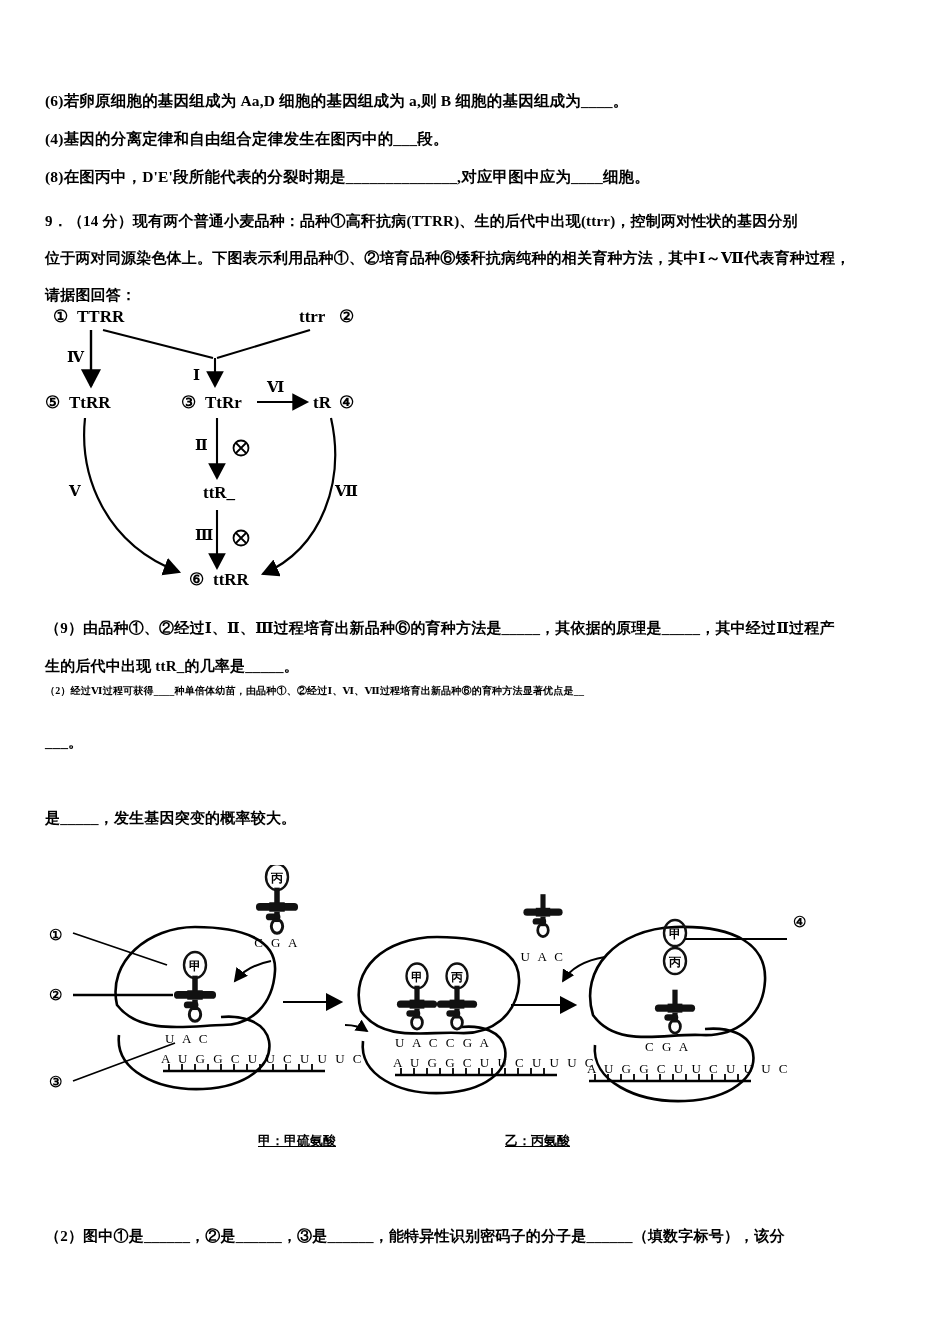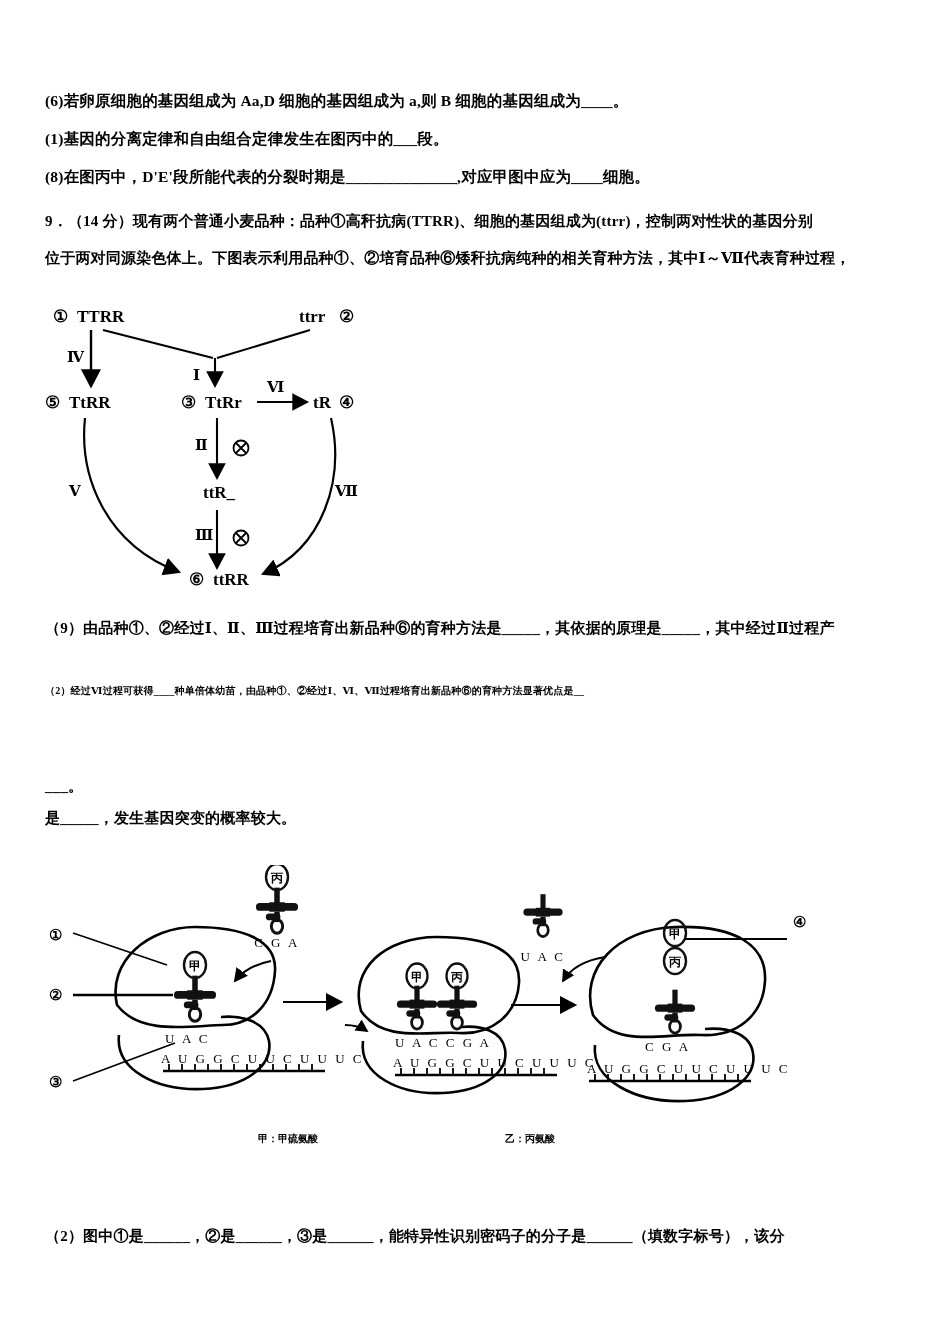--- a/index.html
+++ b/index.html
@@ -18,37 +18,38 @@
 
   
   .breed{position:absolute;left:45px;top:300px;width:380px;height:300px;}
   .breed svg{display:block;}
   .bt{font-family:"Liberation Serif","DejaVu Serif",serif;font-weight:700;}
 
   
   .trans{position:absolute;left:45px;top:865px;width:860px;height:260px;}
   .trans svg{display:block;}
 
-  .cap{position:absolute;font-size:10px;font-weight:700;white-space:nowrap;}
+  .cap{position:absolute;font-size:13px;font-weight:700;white-space:nowrap;text-decoration:underline;}
 
   .nt{font-family:"Liberation Serif","DejaVu Serif",serif;font-size:13px;letter-spacing:2.5px;}
 </style>
 </head>
 <body>
 
 <div class="page">
 
   <div class="ln" style="top:90px">(6)若卵原细胞的基因组成为 Aa,D 细胞的基因组成为 a,则 B 细胞的基因组成为____。</div>
-  <div class="ln" style="top:128px">(1)基因的分离定律和自由组合定律发生在图丙中的___段。</div>
+  <div class="ln" style="top:128px">(4)基因的分离定律和自由组合定律发生在图丙中的___段。</div>
   <div class="ln" style="top:166px">(8)在图丙中，D'E'段所能代表的分裂时期是______________,对应甲图中应为____细胞。</div>
 
   <div class="ln" style="top:211px;font-size:15px">
-    <span>9．（14 分）</span><span>现有两个普通小麦品种：品种①高秆抗病(TTRR)、细胞的基因组成为(ttrr)，控制两对性状的基因分别</span>
+    <span>9．（14 分）</span><span>现有两个普通小麦品种：品种①高秆抗病(TTRR)、生的后代中出现(ttrr)，控制两对性状的基因分别</span>
   </div>
   <div class="ln" style="top:248px;font-size:15px">位于两对同源染色体上。下图表示利用品种①、②培育品种⑥矮秆抗病纯种的相关育种方法，其中Ⅰ～Ⅶ代表育种过程，</div>
+  <div class="ln" style="top:285px;font-size:15px">请据图回答：</div>
 
   <div class="breed">
     <svg width="380" height="300" viewBox="0 0 380 300" xmlns="http://www.w3.org/2000/svg">
       <defs>
         <marker id="ah" markerWidth="9" markerHeight="9" refX="7" refY="4.2" orient="auto">
           <path d="M0,0 L8,4.2 L0,8.4 z" fill="#000"></path>
         </marker>
       </defs>
       <g class="bt" font-size="17" fill="#000">
 
@@ -97,22 +98,23 @@
 
       <path d="M40,118 C34,176 60,244 134,272" stroke="#000" stroke-width="2.2" fill="none" marker-end="url(#ah)"></path>
       <text class="bt" x="24" y="196" font-size="15">Ⅴ</text>
 
       <path d="M286,118 C300,180 278,248 218,274" stroke="#000" stroke-width="2.2" fill="none" marker-end="url(#ah)"></path>
       <text class="bt" x="290" y="196" font-size="15">Ⅶ</text>
     </svg>
   </div>
 
   <div class="ln" style="top:618px;font-size:15px">（9）由品种①、②经过Ⅰ、Ⅱ、Ⅲ过程培育出新品种⑥的育种方法是_____，其依据的原理是_____，其中经过Ⅱ过程产</div>
+  <div class="ln" style="top:656px;font-size:15px">生的后代中出现 ttR_的几率是_____。</div>
   <div class="ln" style="top:684px;font-size:10px">（2）经过Ⅵ过程可获得____种单倍体幼苗，由品种①、②经过Ⅰ、Ⅵ、Ⅶ过程培育出新品种⑥的育种方法显著优点是__</div>
-  <div class="ln" style="top:776px;font-size:15px">___。</div>
+  <div class="ln" style="top:732px;font-size:15px">___。</div>
   <div class="ln" style="top:808px;font-size:15px">是_____，发生基因突变的概率较大。</div>
 
 
   <div class="trans">
     <svg width="860" height="262" viewBox="0 0 860 262" xmlns="http://www.w3.org/2000/svg">
       <defs>
         <marker id="ah2" markerWidth="9" markerHeight="9" refX="7" refY="4.2" orient="auto">
           <path d="M0,0 L8,4.2 L0,8.4 z" fill="#000"></path>
         </marker>
         <marker id="ah3" markerWidth="8" markerHeight="8" refX="6" refY="3.6" orient="auto">

